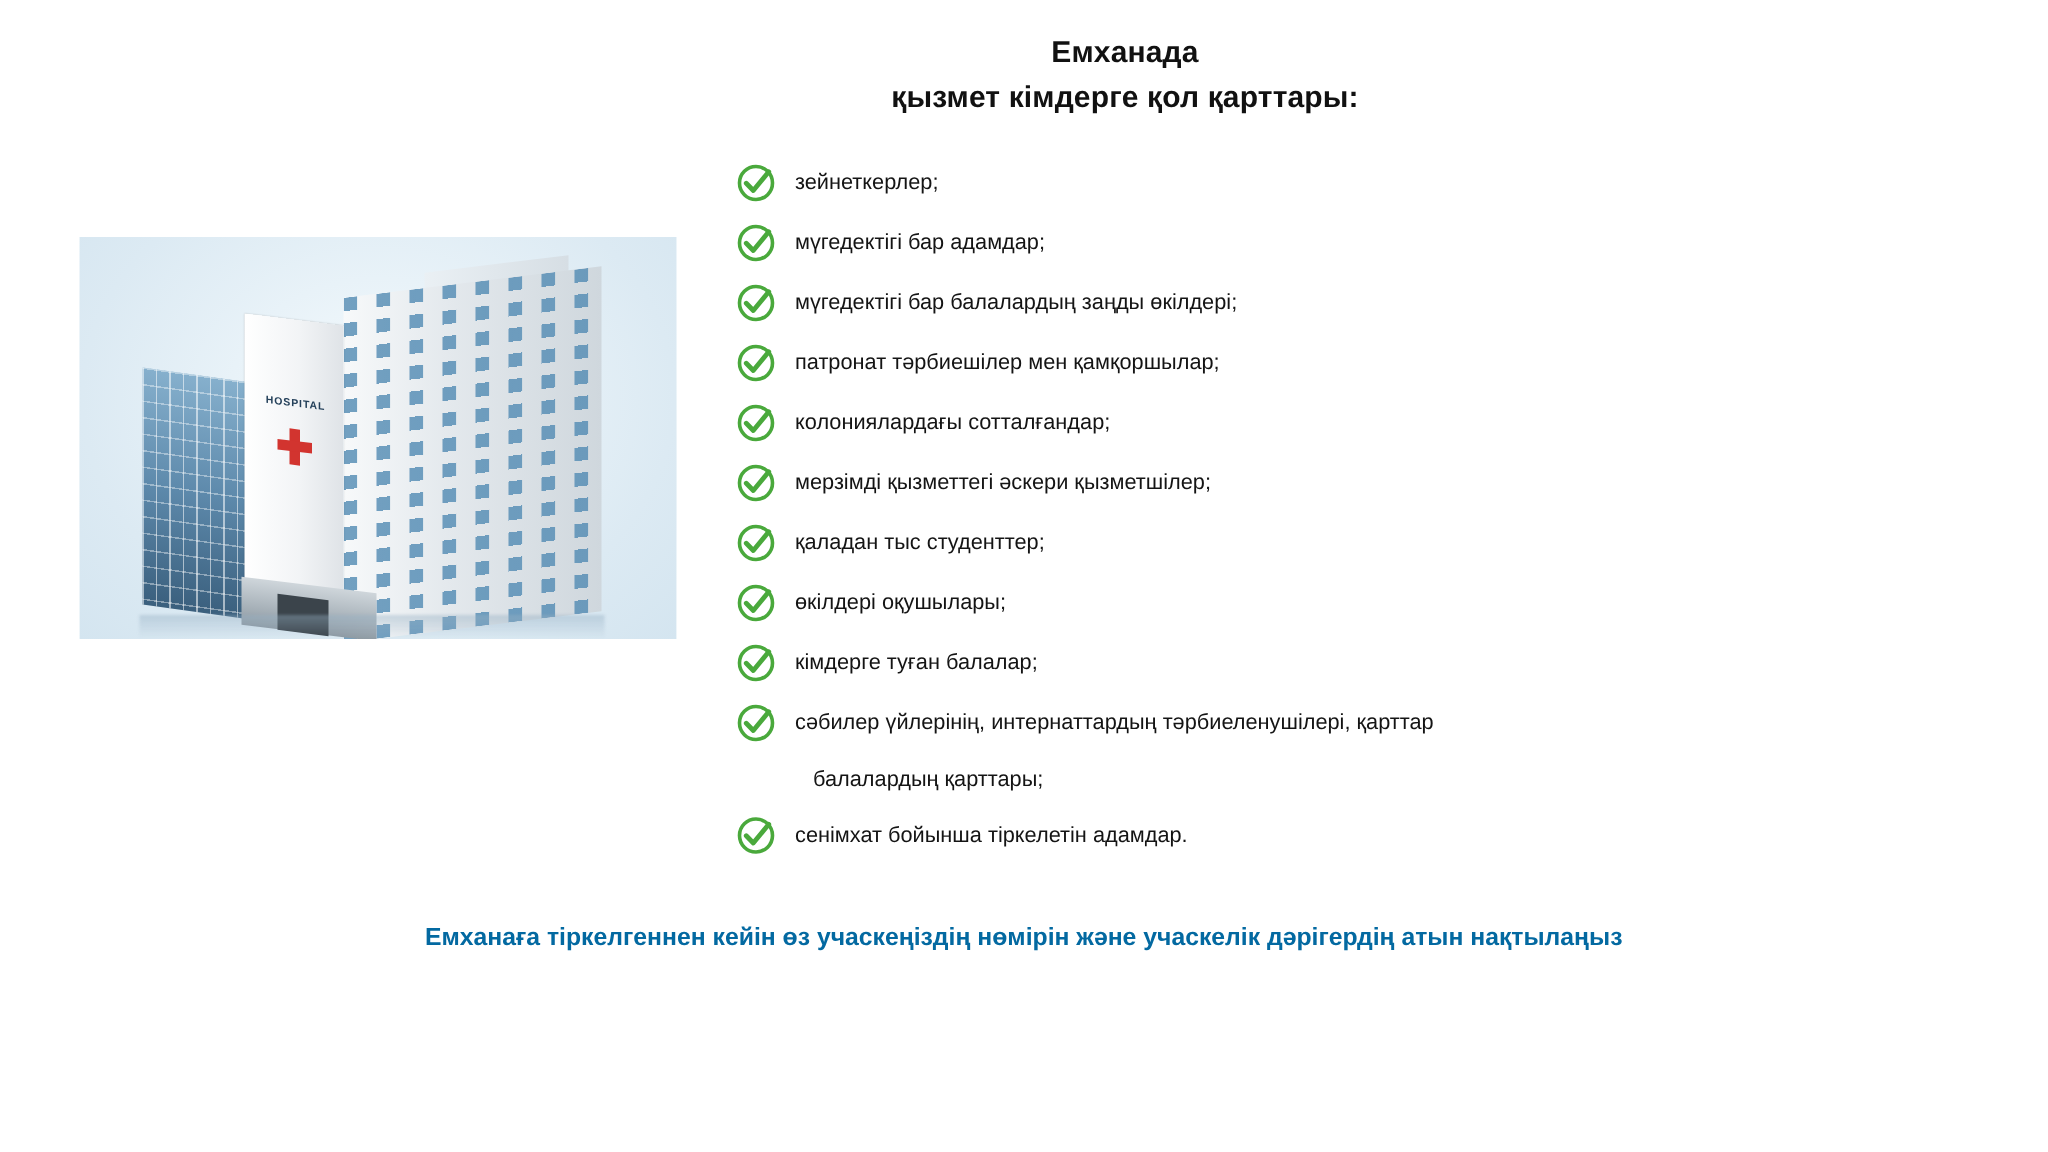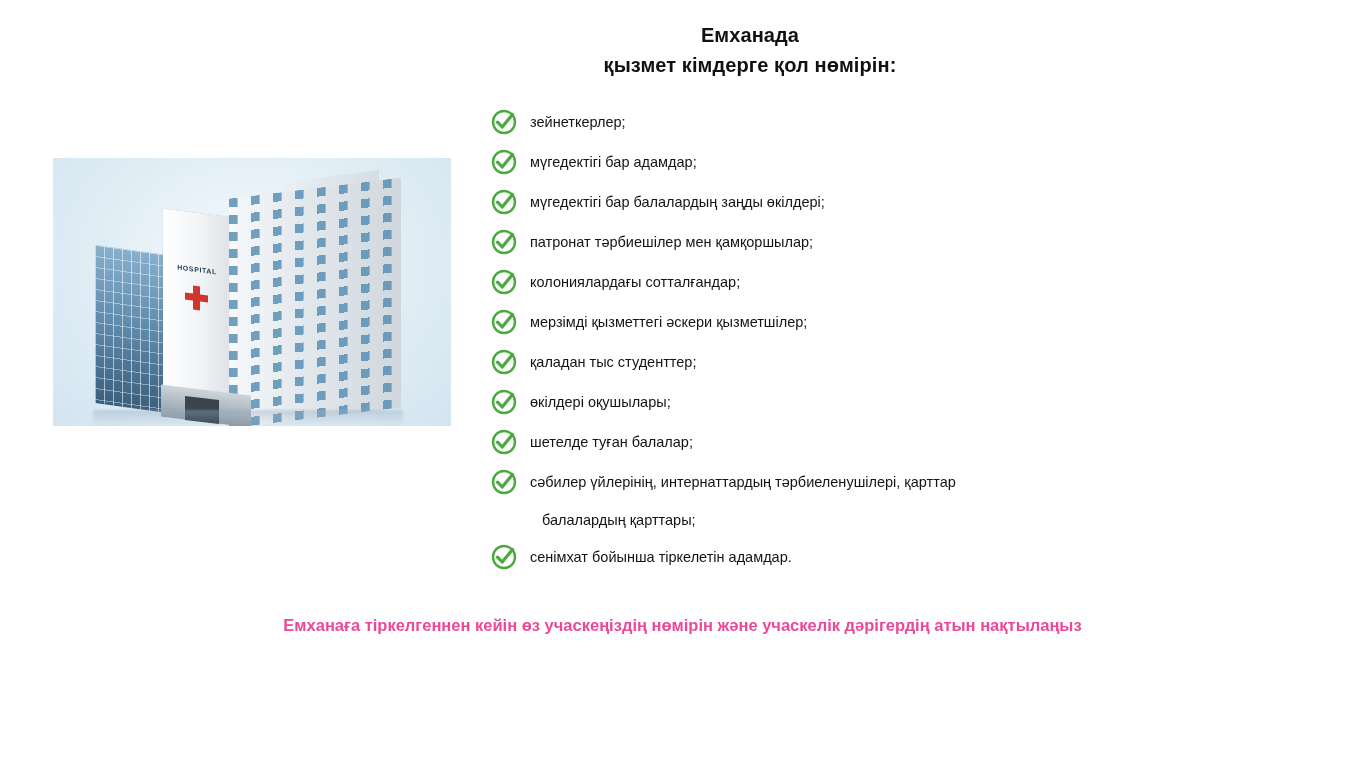--- a/index.html
+++ b/index.html
@@ -208,31 +208,31 @@
     position: absolute;
     left: 0;
     top: 612px;
     width: 1365px;
     text-align: center;
   }
   .footer-line {
     font-size: 16.5px;
     font-weight: bold;
     line-height: 27px;
-    color: #ec4899;
+    color: #0369a1;
   }
 </style>
 </head>
 <body>
 
 <div class="slide">
 
   <div class="title-block">
     <div class="title-line">Емханада</div>
-    <div class="title-line">қызмет кімдерге қол нөмірін:</div>
+    <div class="title-line">қызмет кімдерге қол қарттары:</div>
   </div>
 
   <div class="image-wrap">
     <div class="sky-haze"></div>
     <div class="bld bld-left">
       <div class="bld-left-grid"></div>
     </div>
     <div class="bld bld-back"></div>
     <div class="bld bld-right">
       <div class="bld-right-win"></div>
@@ -328,21 +328,21 @@
       <span class="item-text">өкілдері оқушылары;</span>
     </div>
 
     <div class="list-row">
       <span class="check">
         <svg width="28" height="28" viewBox="0 0 28 28" aria-hidden="true">
           <circle cx="14" cy="14" r="11" fill="none" stroke="#4aa93c" stroke-width="2.4"></circle>
           <path d="M7.5 14.2 L12.2 19 L22.5 6.5" fill="none" stroke="#4aa93c" stroke-width="3.2" stroke-linecap="round" stroke-linejoin="round"></path>
         </svg>
       </span>
-      <span class="item-text">шетелде туған балалар;</span>
+      <span class="item-text">кімдерге туған балалар;</span>
     </div>
 
     <div class="list-row">
       <span class="check">
         <svg width="28" height="28" viewBox="0 0 28 28" aria-hidden="true">
           <circle cx="14" cy="14" r="11" fill="none" stroke="#4aa93c" stroke-width="2.4"></circle>
           <path d="M7.5 14.2 L12.2 19 L22.5 6.5" fill="none" stroke="#4aa93c" stroke-width="3.2" stroke-linecap="round" stroke-linejoin="round"></path>
         </svg>
       </span>
       <span class="item-text">

